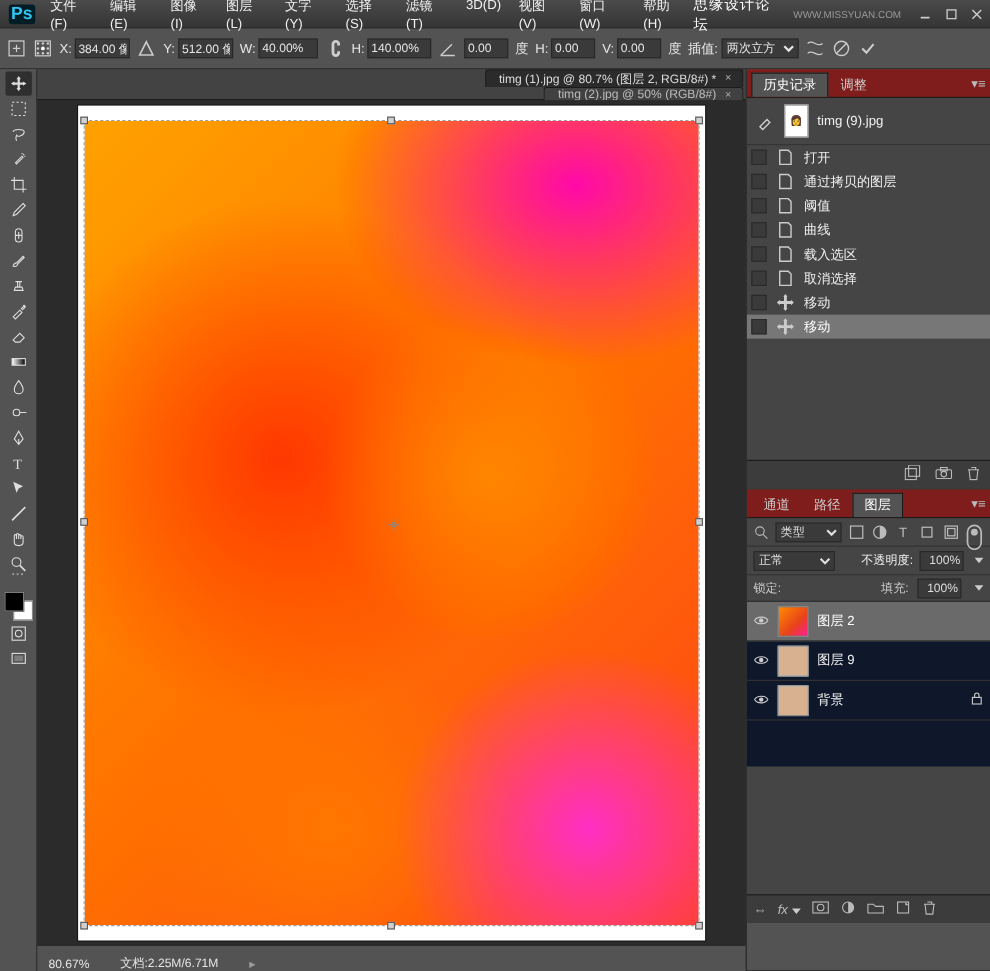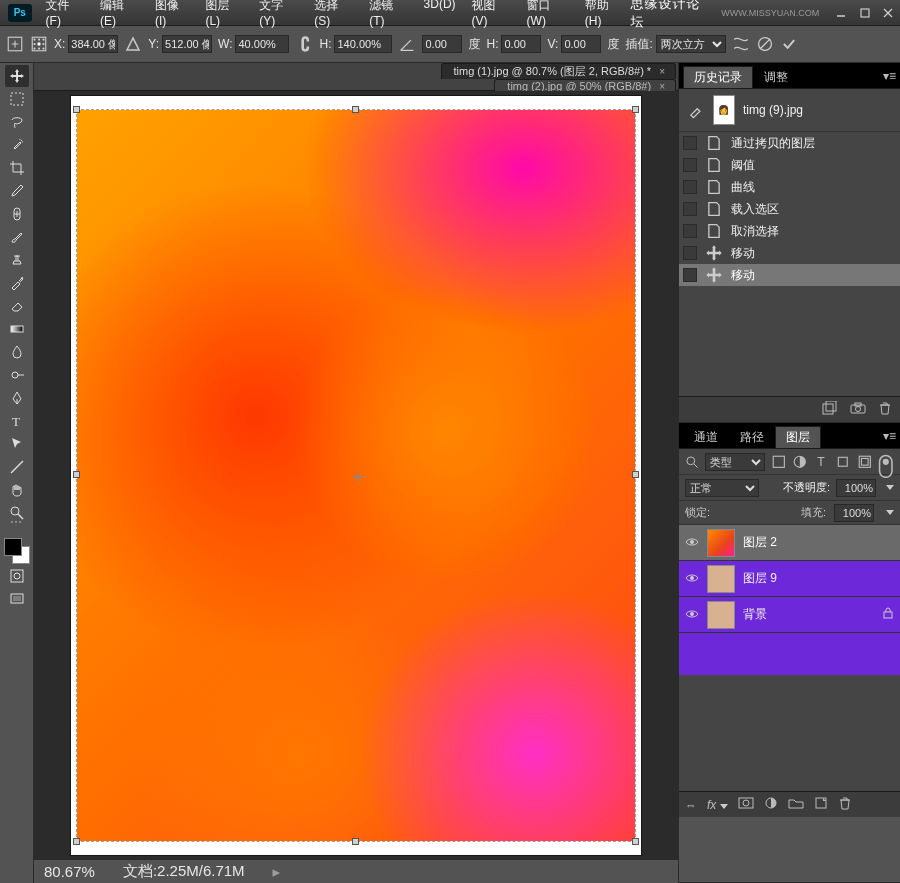--- a/index.html
+++ b/index.html
@@ -6,21 +6,21 @@
   body {
     width: 900px; height: 883px;
     background: #535353; color: #f0f0f0;
     font-family: "Microsoft YaHei", sans-serif; font-size: 12px;
     overflow: hidden;
   }
   .titlebar { height: 26px; background: linear-gradient(#4a4a4a,#353535);
     display: flex; align-items: center; border-bottom: 1px solid #1b1b1b; }
   .ps-logo { width: 24px; height: 18px; margin: 0 8px; background:#001d26;
     border-radius:3px; display:flex; align-items:center; justify-content:center;
-    color:#31c5f4; font-weight:bold; font-size:10px; font-family:Arial; }
+    color:#31c5f4; font-weight:bold; font-size:16px; font-family:Arial; }
   .menu { display:flex; gap: 4px; }
   .menu span { padding: 2px 6px; cursor:default; }
   .title-spacer { flex:1; }
   .watermark { font-family:"SimSun"; font-size:13px; color:#fff; letter-spacing:1px; margin-right:8px; }
   .wm2 { font-size:9px; color:#999; letter-spacing:0; margin-right:10px; }
   .winbtn { width:24px; height:16px; display:flex; align-items:center; justify-content:center; color:#ccc; }
   .winbtn svg { width:10px; height:10px; }
   .optionsbar { height:37px; background:#535353; border-bottom:1px solid #2a2a2a;
     display:flex; align-items:center; padding: 0 6px; gap:6px; color:#e6e6e6; }
   .opt-icon { width:18px; height:18px; display:flex; align-items:center; justify-content:center; }
@@ -64,26 +64,26 @@
   }
   .transform-box { position:absolute; top:14px; left:6px; right:6px; bottom:14px;
     outline:1px dashed #a0a0a0; }
   .handle { position:absolute; width:7px; height:7px; background:#d0d0d0; border:1px solid #555; }
   .h-tl{top:-4px;left:-4px}.h-tr{top:-4px;right:-4px}.h-bl{bottom:-4px;left:-4px}.h-br{bottom:-4px;right:-4px}
   .h-tm{top:-4px;left:50%;margin-left:-4px}.h-bm{bottom:-4px;left:50%;margin-left:-4px}
   .h-ml{left:-4px;top:50%;margin-top:-4px}.h-mr{right:-4px;top:50%;margin-top:-4px}
   .h-c{left:50%;top:50%;margin:-4px 0 0 -4px;background:none;border:none}
   .h-c svg{width:12px;height:12px}
   .statusbar { height:24px; background:#535353; border-top:1px solid #2a2a2a;
-    display:flex; align-items:center; padding:0 10px; gap:28px; color:#e6e6e6; font-size:15px; }
+    display:flex; align-items:flex-end; padding:0 10px; gap:28px; color:#e6e6e6; font-size:11px; }
   .statusbar .sep { opacity:.5 }
   .panels { width:222px; background:#535353; border-left:1px solid #2a2a2a;
     display:flex; flex-direction:column; }
   .panel { border-bottom:1px solid #2a2a2a; display:flex; flex-direction:column; }
-  .panel-tabs { height:26px; display:flex; align-items:end; background:#000000;
+  .panel-tabs { height:26px; display:flex; align-items:end; background:#7f1d1d;
     border-bottom:1px solid #1b1b1b; padding-left:4px; position:relative; }
   .ptab { height:22px; padding:0 10px; display:flex; align-items:center; color:#ccc;
     border:1px solid transparent; border-bottom:none; font-size:12px; }
   .ptab.active { background:#535353; border-color:#1b1b1b; color:#fff; }
   .panel-menu { position:absolute; right:4px; top:6px; color:#bbb; }
   .panel-body { background:#454545; }
   .hist-doc { display:flex; align-items:center; gap:8px; padding:6px 8px;
     background:#454545; border-bottom:1px solid #333; }
   .hist-doc .thumb { width:22px; height:30px; background:#fff; border:1px solid #888;
     display:flex; align-items:center; justify-content:center; font-size:9px; color:#333; }
@@ -110,21 +110,21 @@
     border-bottom:1px solid #333; }
   .layer.selected { background:#6a6a6a; color:#fff; }
   .eye { width:14px; height:14px; }
   .lthumb { width:28px; height:28px; border:1px solid #888; background:#fff; display:flex;
     align-items:center; justify-content:center; font-size:8px; color:#333; overflow:hidden; }
   .lthumb.wc { background: linear-gradient(135deg,#ff8a00,#e8431a 60%,#ff1d96); }
   .lthumb.face { background:#fff radial-gradient(8px 10px at 45% 38%, #d8b290 0, #d8b290 100%);}
   .layer .lock { margin-left:auto; color:#ccc; }
   .layers-footer { height:26px; background:#3c3c3c; border-top:1px solid #1b1b1b;
     display:flex; align-items:center; gap:10px; padding:0 6px; color:#bbb; }
-  .layers-body { height:150px; background:#6d28d9; overflow:auto; }
+  .layers-body { height:150px; background:#0f172a; overflow:auto; }
   .dropdown-caret { width:0;height:0;border-left:4px solid transparent;border-right:4px solid transparent;border-top:5px solid #ccc; display:inline-block; margin-left:4px; }
 </style>
 </head>
 <body>
 
 <div class="titlebar">
   <div class="ps-logo">Ps</div>
   <div class="menu">
     <span>文件(F)</span>
     <span>编辑(E)</span>
@@ -439,20 +439,29 @@
           <span>timg (9).jpg</span>
         </div>
         <div class="hist-list" id="hist-list">
             <div class="hist-item">
               <span class="chk"></span>
               <span class="ico">
                 <svg viewBox="0 0 14 14">
                   <path d="M3 2h6l2 2v8H3z" fill="none" stroke="#ccc"></path>
                 </svg>
               </span>
+              <span>打开</span>
+            </div>
+            <div class="hist-item">
+              <span class="chk"></span>
+              <span class="ico">
+                <svg viewBox="0 0 14 14">
+                  <path d="M3 2h6l2 2v8H3z" fill="none" stroke="#ccc"></path>
+                </svg>
+              </span>
               <span>通过拷贝的图层</span>
             </div>
             <div class="hist-item">
               <span class="chk"></span>
               <span class="ico">
                 <svg viewBox="0 0 14 14">
                   <path d="M3 2h6l2 2v8H3z" fill="none" stroke="#ccc"></path>
                 </svg>
               </span>
               <span>阈值</span>

